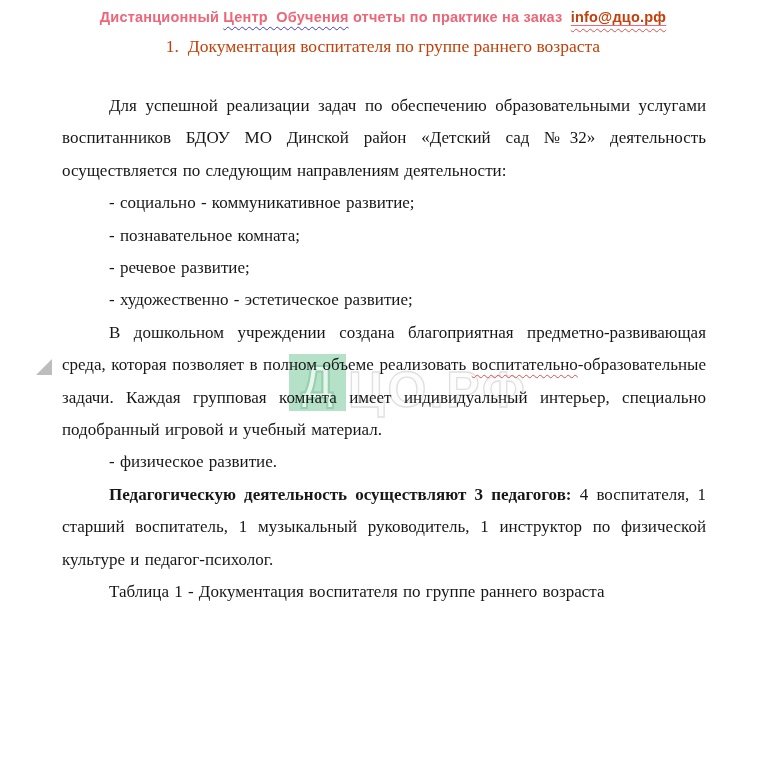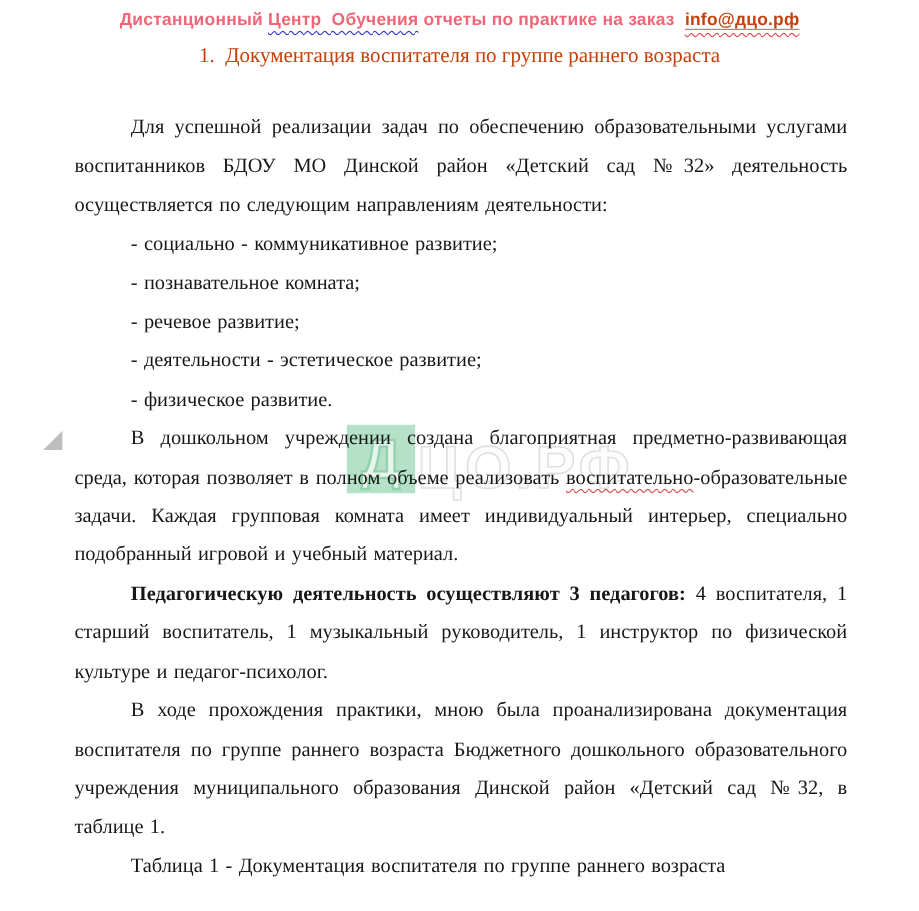--- a/index.html
+++ b/index.html
@@ -87,26 +87,25 @@
 
   <h1 class="title">1.&nbsp; Документация воспитателя по группе раннего возраста</h1>
 
   <div class="body">
 
     <p class="para">Для успешной реализации задач по обеспечению образовательными услугами воспитанников БДОУ МО Динской район «Детский сад №32» деятельность осуществляется по следующим направлениям деятельности:</p>
 
     <p class="para">- социально - коммуникативное развитие;</p>
     <p class="para">- познавательное комната;</p>
     <p class="para">- речевое развитие;</p>
-    <p class="para">- деятельности - эстетическое развитие;</p>
+    <p class="para">- художественно - эстетическое развитие;</p>
+    <p class="para"><span>В дошкольном учреждении создана благоприятная предметно-развивающая среда, которая позволяет в полном объеме реализовать </span><span class="wavy-word">воспитательно</span><span>-образовательные задачи. Каждая групповая комната имеет индивидуальный интерьер, специально подобранный игровой и учебный материал.</span></p>
+
     <p class="para">- физическое развитие.</p>
-
-    <p class="para"><span>В дошкольном учреждении создана благоприятная предметно-развивающая среда, которая позволяет в полном объеме реализовать </span><span class="wavy-word">воспитательно</span><span>-образовательные задачи. Каждая групповая комната имеет индивидуальный интерьер, специально подобранный игровой и учебный материал.</span></p>
 
     <p class="para"><span class="b">Педагогическую деятельность осуществляют 3 педагогов:</span><span> 4 воспитателя, 1 старший воспитатель, 1 музыкальный руководитель, 1 инструктор по физической культуре и педагог-психолог.</span></p>
 
-    <p class="para">В ходе прохождения практики, мною была проанализирована документация воспитателя по группе раннего возраста Бюджетного дошкольного образовательного учреждения муниципального образования Динской район «Детский сад №32, в таблице 1.</p>
 
     <p class="para">Таблица 1 - Документация воспитателя по группе раннего возраста</p>
 
   </div>
 
 </div>
 
 </body></html>

